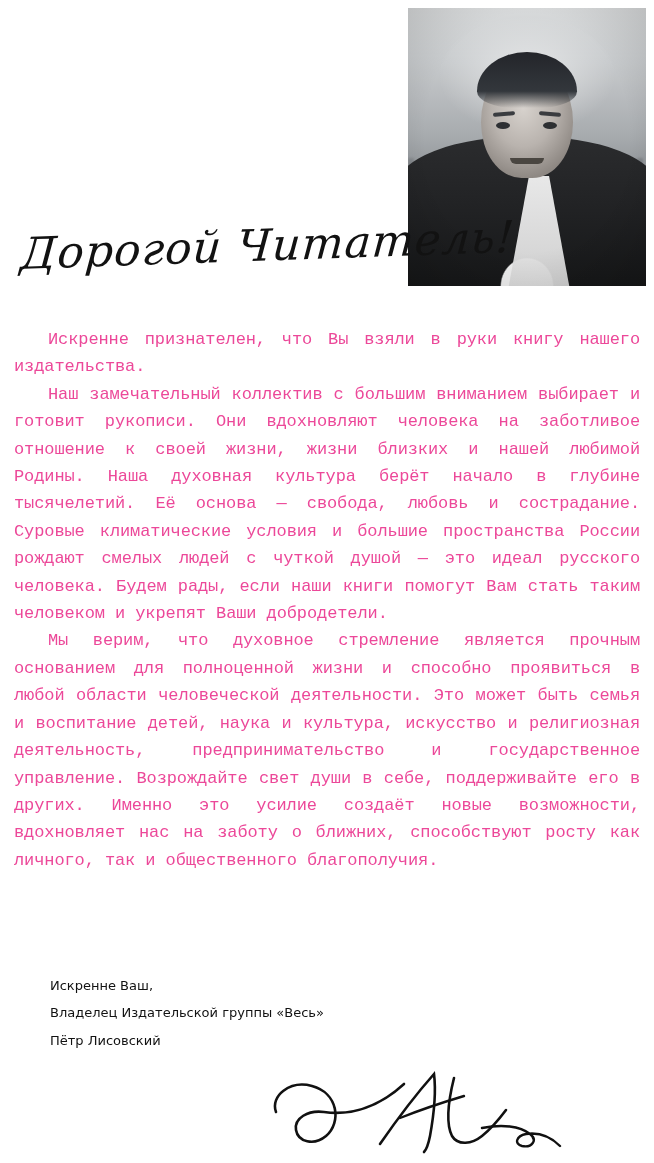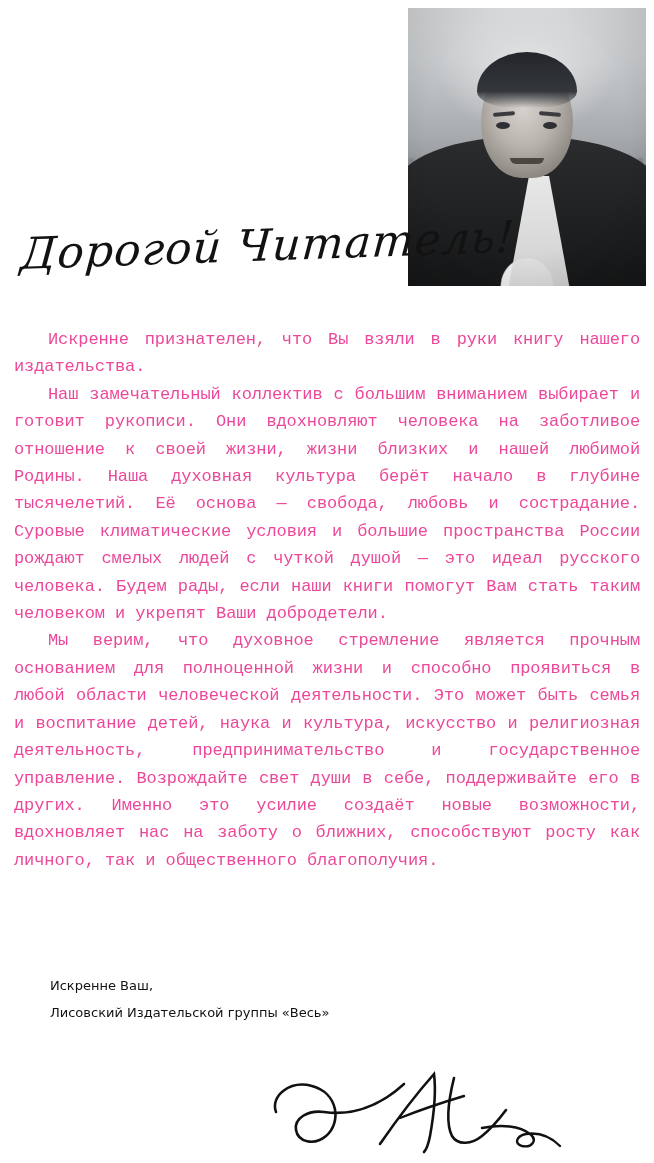--- a/index.html
+++ b/index.html
@@ -239,21 +239,22 @@
   <div class="greeting">Дорогой Читатель!</div>
 
   <div class="body-text">
     <p>Искренне признателен, что Вы взяли в руки книгу нашего издательства.</p>
     <p>Наш замечательный коллектив с большим вниманием выбирает и готовит рукописи. Они вдохновляют человека на заботливое отношение к своей жизни, жизни близких и нашей любимой Родины. Наша духовная культура берёт начало в глубине тысячелетий. Её основа — свобода, любовь и сострадание. Суровые климатические условия и большие пространства России рождают смелых людей с чуткой душой — это идеал русского человека. Будем рады, если наши книги помогут Вам стать таким человеком и укрепят Ваши добродетели.</p>
     <p>Мы верим, что духовное стремление является прочным основанием для полноценной жизни и способно проявиться в любой области человеческой деятельности. Это может быть семья и воспитание детей, наука и культура, искусство и религиозная деятельность, предпринимательство и государственное управление. Возрождайте свет души в себе, поддерживайте его в других. Именно это усилие создаёт новые возможности, вдохновляет нас на заботу о ближних, способствуют росту как личного, так и общественного благополучия.</p>
   </div>
 
   <div class="closing">
     <div>Искренне Ваш,</div>
-    <div>Лисовский Издательской группы «Весь»</div>
+    <div>Владелец Издательской группы «Весь»</div>
+    <div>Пётр Лисовский</div>
   </div>
 
   <div class="signature">
     <svg width="300" height="92" viewBox="0 0 300 92" fill="none" xmlns="http://www.w3.org/2000/svg" aria-hidden="true">
       <path d="M8 46 C 2 30, 22 14, 44 20 C 70 27, 74 56, 58 70 C 46 80, 30 76, 28 64 C 26 52, 40 44, 56 46 C 84 50, 112 40, 136 18" stroke="#111" stroke-width="2.6" stroke-linecap="round" fill="none"></path>
       <path d="M112 78 C 130 52, 150 26, 166 8 C 168 24, 166 48, 162 70 C 160 80, 158 84, 156 86" stroke="#111" stroke-width="2.6" stroke-linecap="round" fill="none"></path>
       <path d="M132 52 C 152 44, 176 36, 196 30" stroke="#111" stroke-width="2.4" stroke-linecap="round" fill="none"></path>
       <path d="M186 12 C 180 36, 178 58, 184 70 C 190 80, 204 78, 214 70 C 224 62, 232 52, 238 44" stroke="#111" stroke-width="2.6" stroke-linecap="round" fill="none"></path>
       <path d="M214 62 C 234 58, 252 60, 262 68 C 270 74, 264 82, 254 80 C 246 78, 248 70, 258 68 C 272 66, 284 72, 292 80" stroke="#111" stroke-width="2.4" stroke-linecap="round" fill="none"></path>
     </svg>

